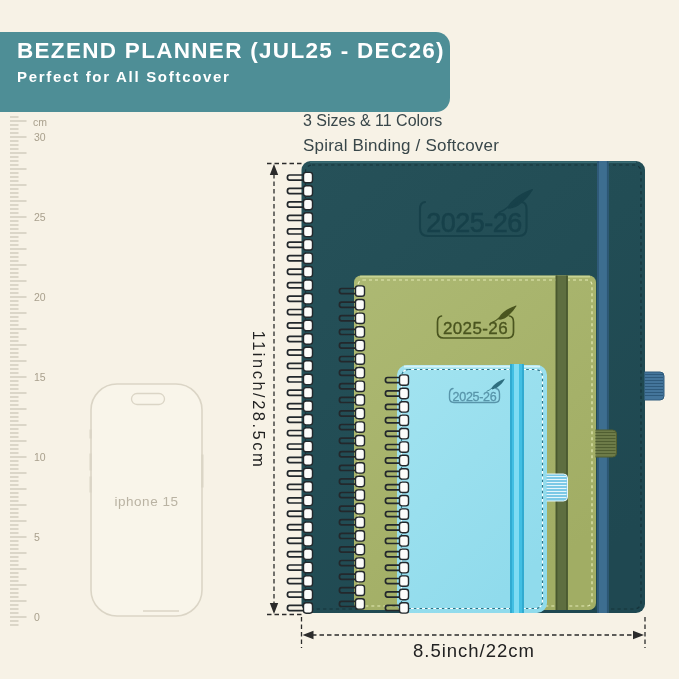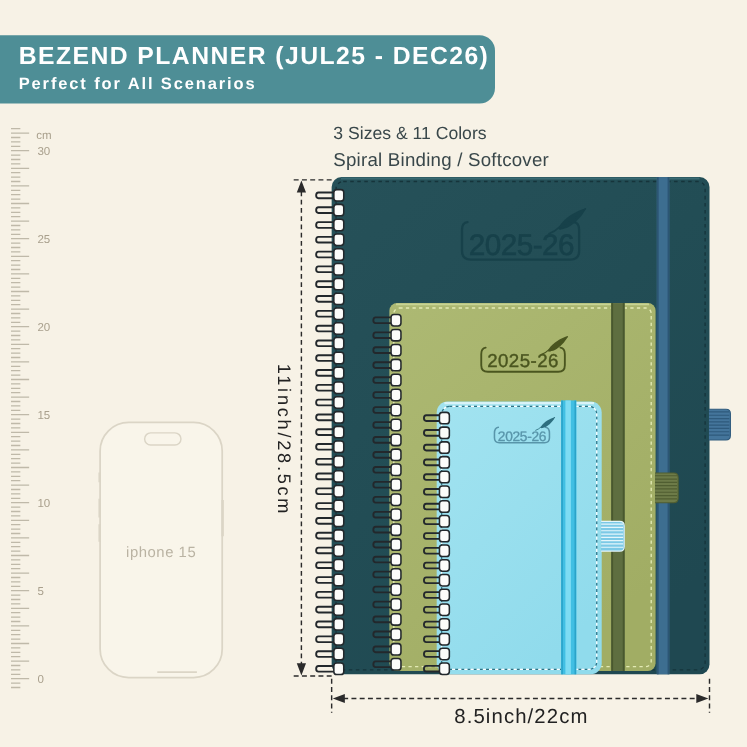--- a/index.html
+++ b/index.html
@@ -1,22 +1,22 @@
 <!DOCTYPE html>
 <html><head><meta charset="utf-8"><style>
 html,body{margin:0;padding:0;width:679px;height:679px;overflow:hidden;background:#f7f2e6;}
 *{box-sizing:border-box;}
-.hdr{position:absolute;left:0;top:32px;width:450px;height:62px;background:#4e8e96;border-radius:0 14px 14px 0;color:#fff;font-family:"Liberation Sans",sans-serif;}
+.hdr{position:absolute;left:0;top:32px;width:450px;height:80px;background:#4e8e96;border-radius:0 14px 14px 0;color:#fff;font-family:"Liberation Sans",sans-serif;}
 .hdr .t1{position:absolute;left:17px;top:6px;font-size:22.5px;font-weight:bold;letter-spacing:1.3px;white-space:nowrap;}
 .hdr .t2{position:absolute;left:17px;top:36px;font-size:15px;font-weight:bold;letter-spacing:1.7px;white-space:nowrap;}
 </style></head><body>
 
 <div class="hdr">
     <div class="t1">BEZEND PLANNER (JUL25 - DEC26)</div>
-    <div class="t2">Perfect for All Scenarios</div>
+    <div class="t2">Perfect for All Softcover</div>
   </div>
 <svg width="679" height="679" viewBox="0 0 679 679" style="position:absolute;left:0;top:0">
 <defs>
       <linearGradient id="gbig" x1="0" y1="0" x2="0.7" y2="1">
         <stop offset="0" stop-color="#265159"></stop>
         <stop offset="0.5" stop-color="#224d55"></stop>
         <stop offset="1" stop-color="#1f4851"></stop>
       </linearGradient>
       <linearGradient id="ggreen" x1="0" y1="0" x2="0.6" y2="1">
         <stop offset="0" stop-color="#adb973"></stop>

